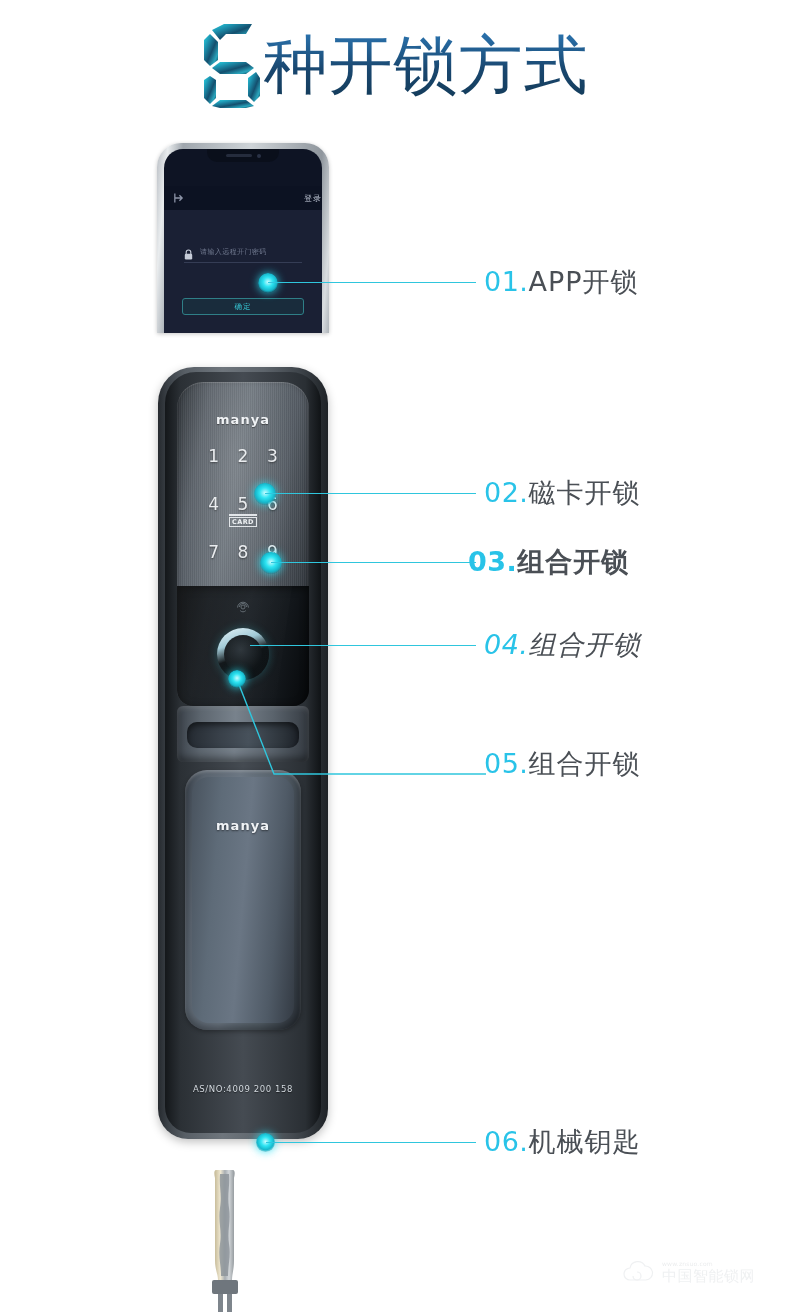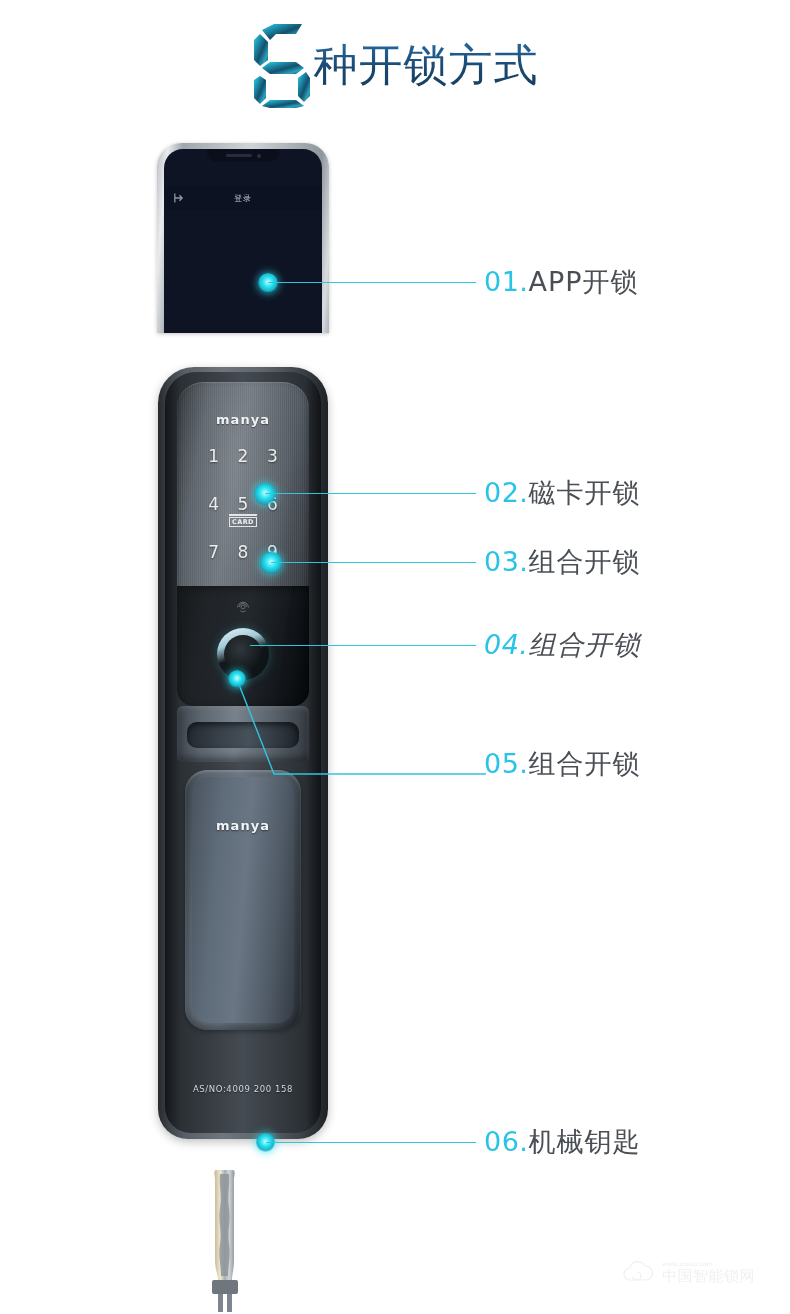--- a/index.html
+++ b/index.html
@@ -17,21 +17,21 @@
     display:flex; align-items:center; justify-content:center;
     gap:4px;
   }
   .big-six {
     position:relative;
     width:58px; height:86px;
     display:block;
   }
   .big-six svg { display:block; width:58px; height:86px; }
   .title-text {
-    font-size:44px;
+    font-size:64px;
     font-weight:400;
     color:#17466e;
     letter-spacing:1px;
     line-height:86px;
     background:linear-gradient(180deg,#2f7fc0 0%,#19476f 55%,#123854 100%);
     -webkit-background-clip:text;
     background-clip:text;
     color:transparent;
     font-family:"DejaVu Sans","Liberation Sans",sans-serif;
   }
@@ -68,21 +68,21 @@
     position:absolute; left:0; top:37px; width:100%; height:24px;
     background:#0c1222;
     display:flex; align-items:center;
   }
   .app-back {
     position:absolute; left:9px; top:50%; transform:translateY(-50%);
     width:11px; height:11px; color:#8d95a8;
   }
   .app-back svg { display:block; }
   .app-title {
-    width:100%; text-align:center;
+    width:100%; text-align:right;
     font-size:8px; color:#b9c0cf; letter-spacing:1px;
     filter:blur(0.35px);
   }
   .app-body {
     position:absolute; left:0; top:61px; width:100%; bottom:0;
     background:#1a2034;
   }
   .pwd-row {
     position:absolute; left:20px; top:36px; right:20px;
     display:flex; align-items:center; gap:7px;
@@ -333,20 +333,32 @@
 
         <div class="app-header">
           <span class="app-back">
             <svg viewBox="0 0 12 12" xmlns="http://www.w3.org/2000/svg" aria-hidden="true">
               <path d="M2 1 L2 11 M2 6 L10 6 M7 3 L10 6 L7 9" stroke="#8d95a8" stroke-width="1.4" fill="none"></path>
             </svg>
           </span>
           <span class="app-title">登录</span>
         </div>
 
+        <div class="app-body">
+          <div class="pwd-row">
+            <span class="lock-ico">
+              <svg viewBox="0 0 9 11" xmlns="http://www.w3.org/2000/svg" aria-hidden="true">
+                <path d="M2.2 5 V3.3 a2.3 2.3 0 0 1 4.6 0 V5" stroke="#c6ccd8" stroke-width="1.1" fill="none"></path>
+                <rect x="0.8" y="4.8" width="7.4" height="5.6" rx="1.2" fill="#c6ccd8"></rect>
+              </svg>
+            </span>
+            <span class="pwd-ph">请输入远程开门密码</span>
+          </div>
+          <div class="confirm-btn">确定</div>
+        </div>
       </div>
     </div>
   </div>
 
   <div class="lock">
     <div class="lock-outer"></div>
     <div class="lock-inner">
 
       <div class="panel">
         <div class="brand-top">manya</div>
@@ -443,21 +455,21 @@
   <div class="callout" style="left:484px; top:264px;">
     <span class="co-num">01.</span>
     <span class="co-label">APP开锁</span>
   </div>
 
   <div class="callout" style="left:484px; top:475px;">
     <span class="co-num">02.</span>
     <span class="co-label">磁卡开锁</span>
   </div>
 
-  <div class="callout" style="left:484px; top:544px;">
+  <div class="callout" style="left:468px; top:544px;font-weight:bold;">
     <span class="co-num">03.</span>
     <span class="co-label">组合开锁</span>
   </div>
 
   <div class="callout" style="left:484px; top:627px;font-style:italic;">
     <span class="co-num">04.</span>
     <span class="co-label">组合开锁</span>
   </div>
 
   <div class="callout" style="left:484px; top:746px;">

